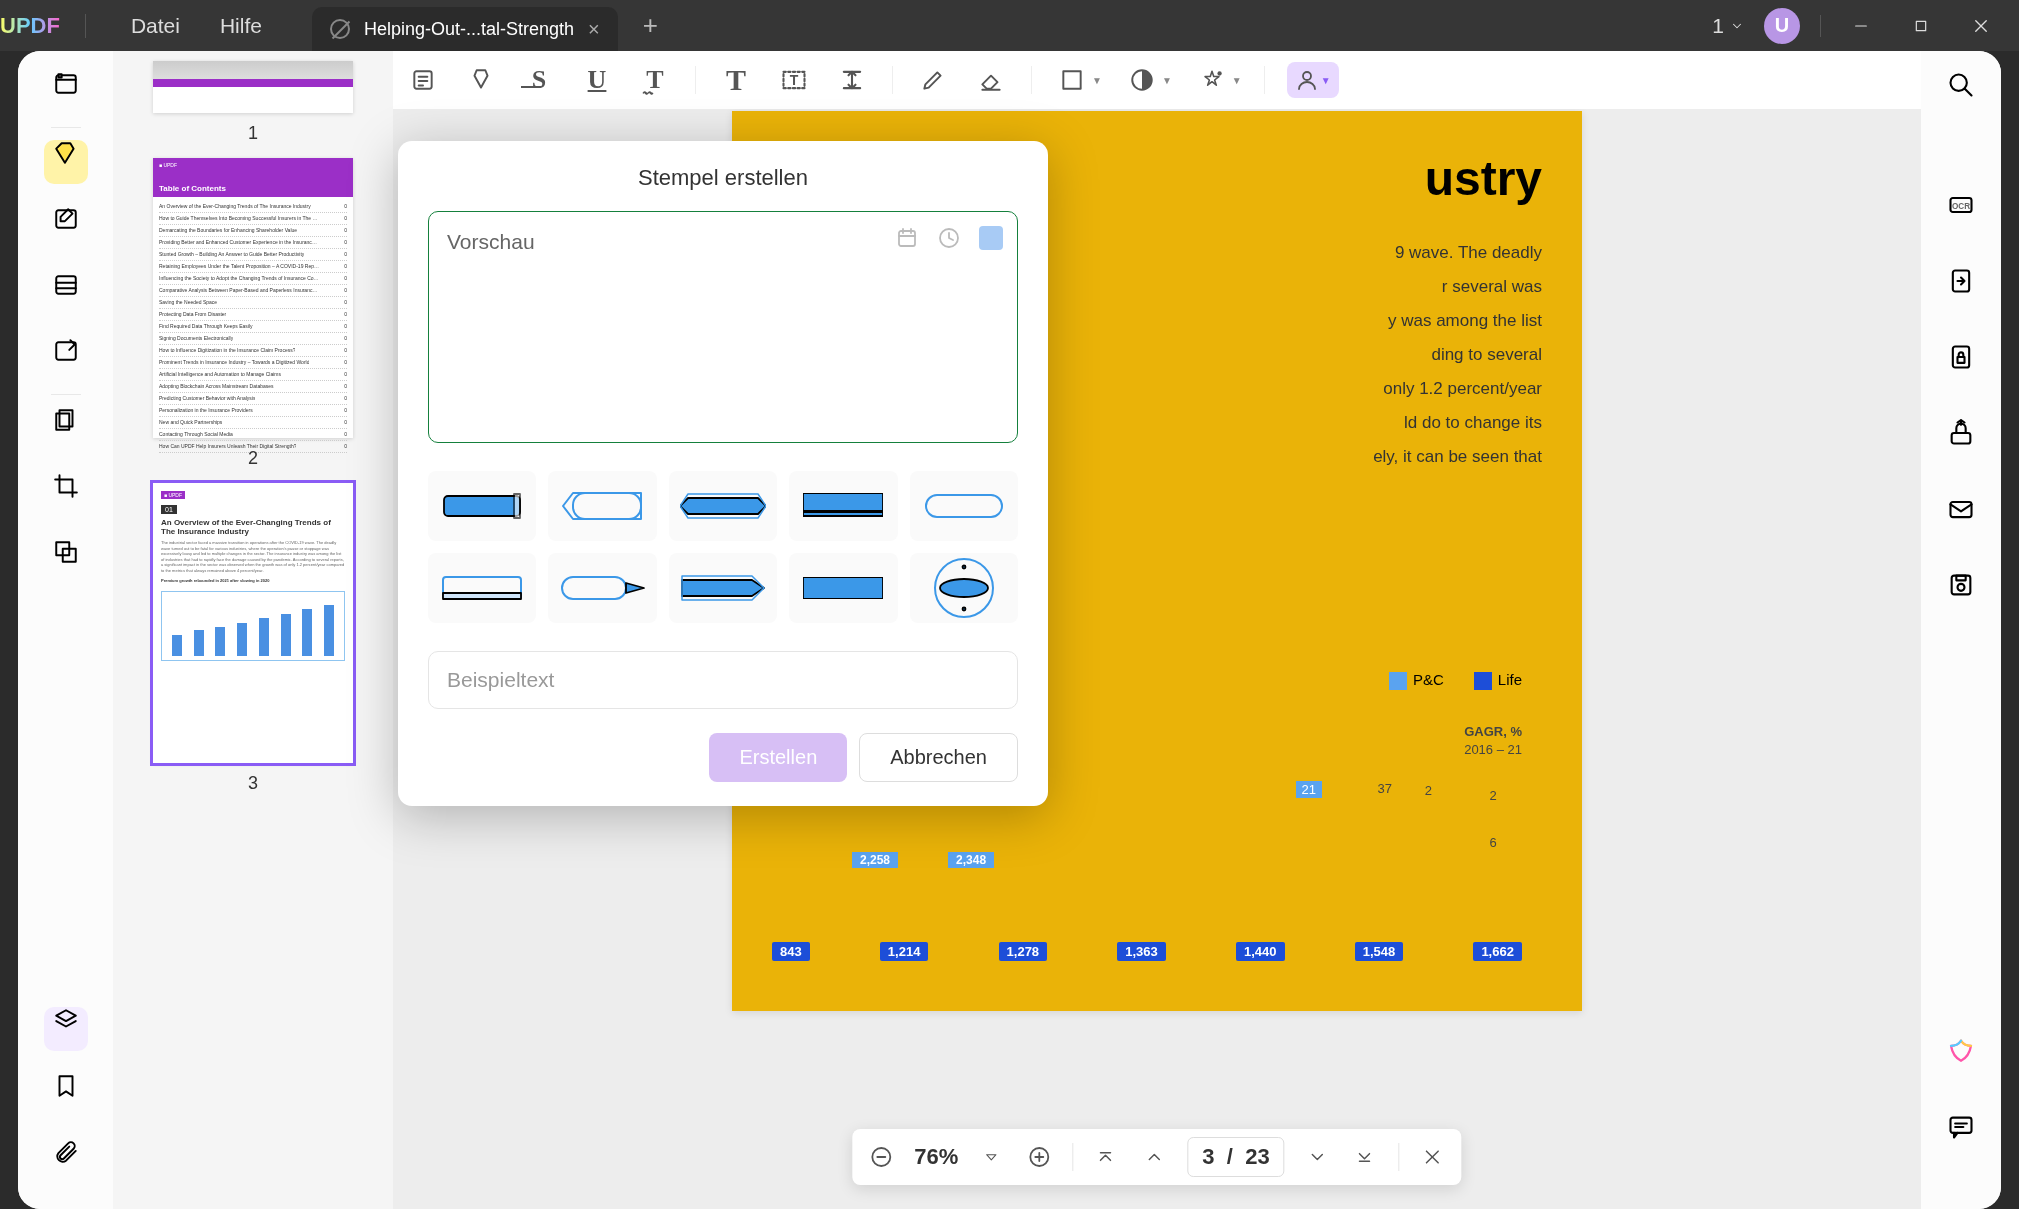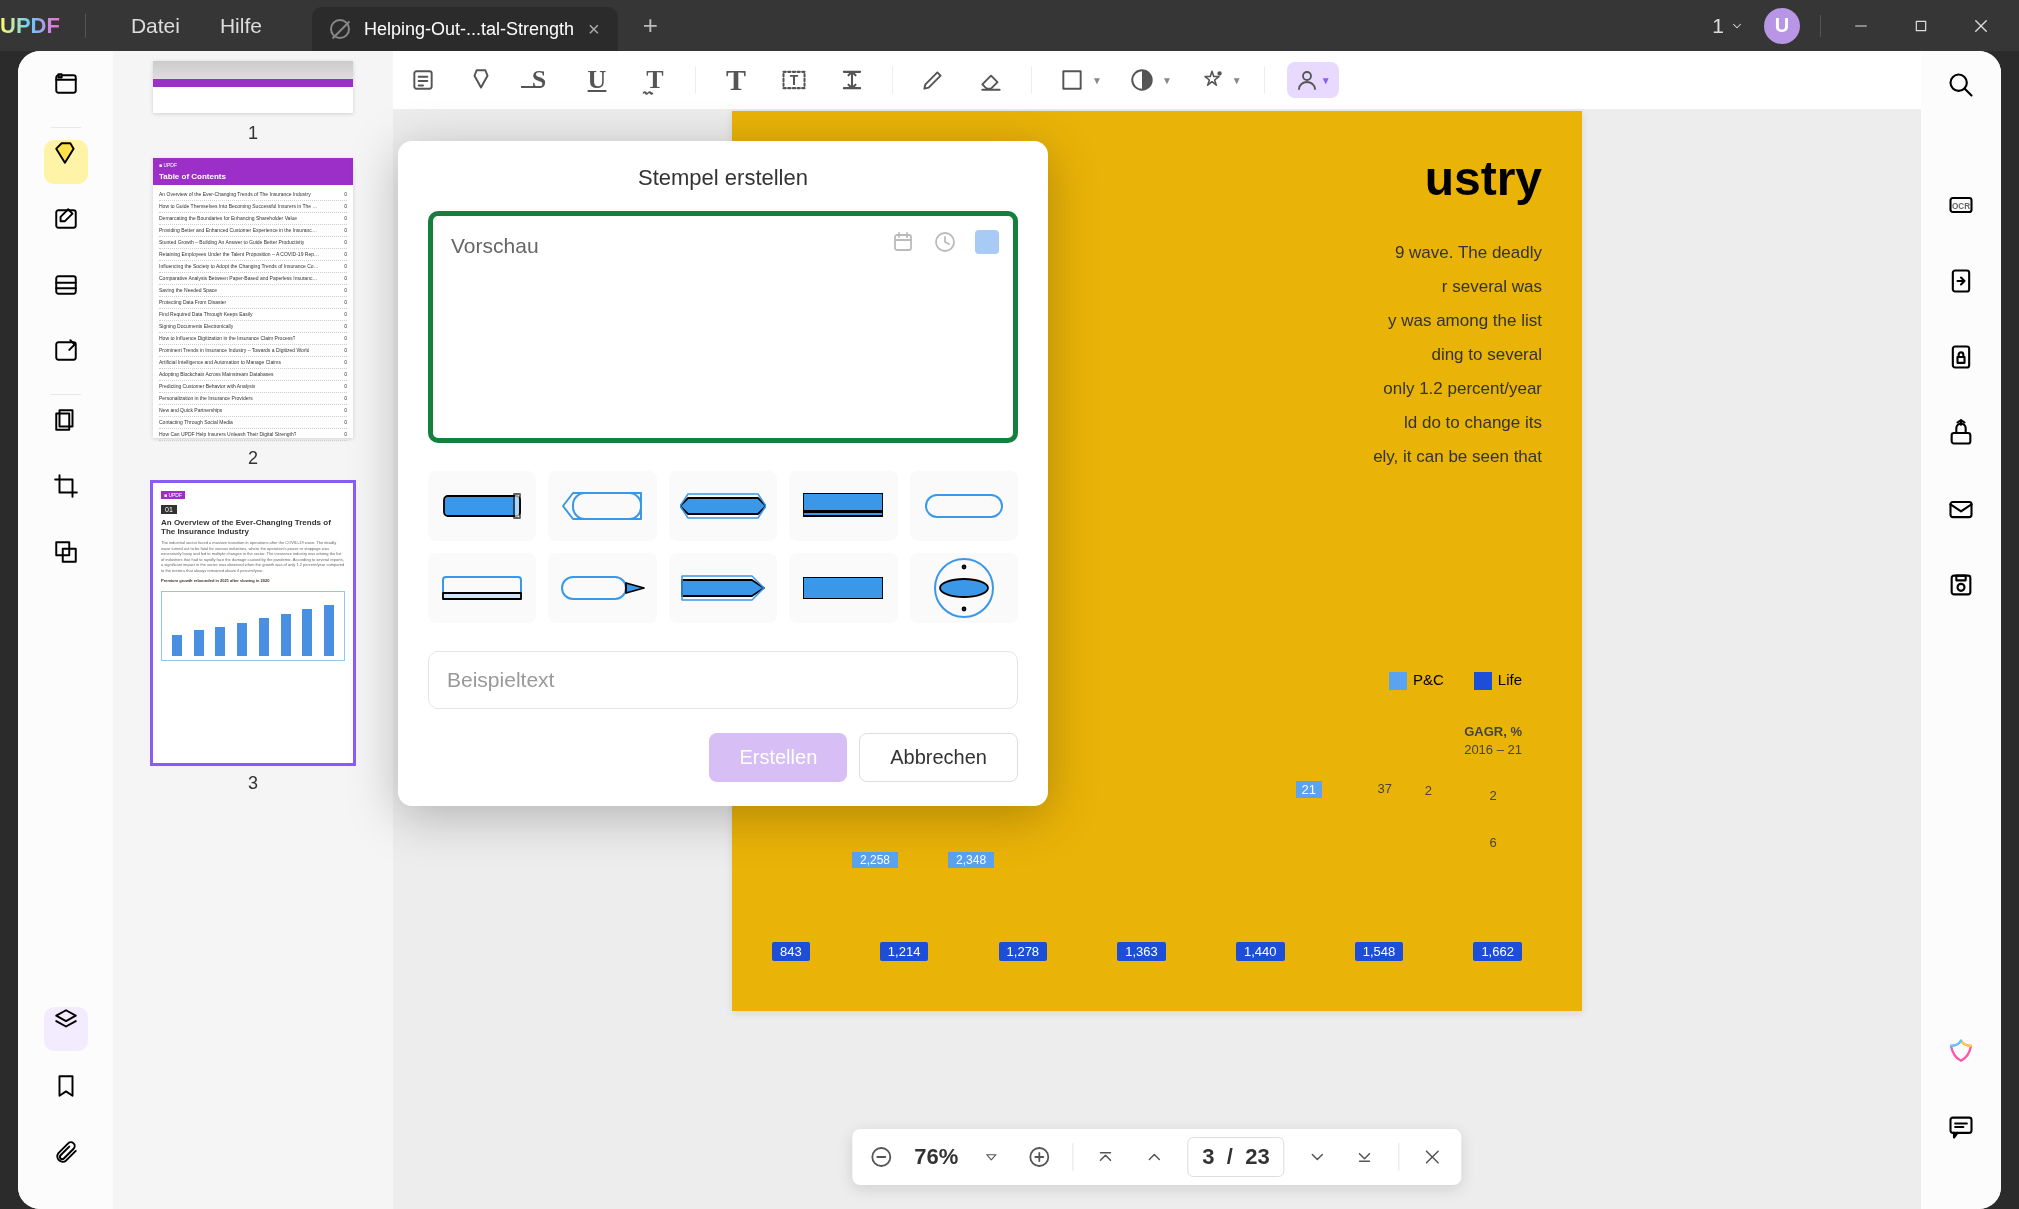--- a/index.html
+++ b/index.html
@@ -42,21 +42,21 @@
 .thumbnails { position: absolute; left: 95px; top: 0; bottom: 0; width: 280px; background: #f5f5f5; overflow-y: auto; padding: 10px 35px; }
 .thumb { margin-bottom: 14px; }
 .thumb-page { background: #fff; box-shadow: 0 1px 4px rgba(0,0,0,0.15); width: 200px; margin: 0 auto; }
 .thumb-page.selected { outline: 3px solid #8a5cf5; }
 .thumb-num { text-align: center; font-size: 18px; color: #333; margin-top: 10px; }
 .thumb1 { height: 52px; position: relative; }
 .thumb1-top { height: 18px; background: linear-gradient(#ccc,#ddd); }
 .thumb1-bar { height: 8px; background: #9b2fc7; }
 .thumb2 { height: 280px; padding: 6px; font-size: 6px; color: #333; }
 .thumb2-header { background: #9b2fc7; color: #fff; padding: 4px 6px; margin: -6px -6px 4px -6px; }
-.thumb2-header .toc { font-size: 8px; font-weight: 600; margin-top: 4px; }
+.thumb2-header .toc { font-size: 8px; font-weight: 600; margin-top: 16px; }
 .thumb3 { height: 280px; padding: 8px; font-size: 6px; color: #333; position: relative; }
 .thumb3-logo { background: #9b2fc7; color: #fff; font-size: 5px; padding: 1px 3px; display: inline-block; }
 .thumb3-badge { background: #333; color: #fff; font-size: 7px; padding: 1px 4px; display: inline-block; margin-top: 6px; }
 .thumb3-title { font-size: 8px; font-weight: 700; margin: 4px 0; }
 .thumb3-chart { height: 70px; border: 1px solid #8fc5f0; margin-top: 8px; display: flex; align-items: flex-end; justify-content: space-around; padding: 4px; }
 .thumb3-bar { width: 10px; background: #4a90e2; }
 
 
 .doc-area { position: absolute; left: 375px; right: 80px; top: 0; bottom: 0; background: #ededed; overflow: hidden; }
 
@@ -74,29 +74,29 @@
 .pag-input { border: 1px solid #ddd; border-radius: 6px; padding: 6px 14px; font-size: 22px; font-weight: 600; color: #333; }
 .pag-div { width: 1px; height: 28px; background: #e5e5e5; }
 
 
 .doc-page { position: absolute; top: 60px; left: 50%; transform: translateX(-50%); width: 850px; background: #eab308; padding: 40px; box-shadow: 0 2px 8px rgba(0,0,0,0.1); min-height: 900px; }
 .doc-title-frag { font-size: 48px; font-weight: 800; text-align: right; }
 .doc-text-frag { font-size: 17px; line-height: 2.0; color: #333; margin-top: 30px; }
 .doc-legend { position: absolute; top: 560px; right: 60px; display: flex; gap: 30px; font-size: 15px; align-items: center; }
 .leg-sq { width: 18px; height: 18px; display: inline-block; margin-right: 6px; vertical-align: middle; }
 .doc-cagr { position: absolute; top: 612px; right: 60px; font-size: 13px; color: #444; text-align: left; line-height: 1.4; }
-.doc-bars { position: absolute; bottom: 50px; left: 40px; right: 60px; display: flex; justify-content: space-between; }
+.doc-bars { position: absolute; bottom: 50px; left: 40px; right: 60px; display: flex; justify-content: space-between; font-weight: bold; }
 .db-col { display: flex; flex-direction: column; align-items: center; gap: 2px; }
 .db-val { font-size: 13px; color: #fff; background: #1d4ed8; padding: 2px 8px; border-radius: 2px; }
 .db-top { font-size: 12px; color: #fff; background: #5aa3f0; padding: 1px 8px; }
 
 
 .dialog { position: absolute; top: 90px; left: 380px; width: 650px; background: #fff; border-radius: 14px; box-shadow: 0 10px 50px rgba(0,0,0,0.25); z-index: 20; padding: 24px 30px; }
 .dialog-title { text-align: center; font-size: 22px; color: #333; margin-bottom: 20px; }
-.preview-box { border: 5px solid #15803d; border-radius: 10px; height: 232px; padding: 18px; position: relative; }
+.preview-box { border: 1px solid #15803d; border-radius: 10px; height: 232px; padding: 18px; position: relative; }
 .preview-label { font-size: 21px; color: #666; }
 .preview-icons { position: absolute; top: 14px; right: 14px; display: flex; gap: 18px; align-items: center; }
 .pv-icon { width: 24px; height: 24px; color: #bbb; }
 .pv-color { width: 24px; height: 24px; background: #a8cbf5; border-radius: 4px; }
 
 .shapes { display: grid; grid-template-columns: repeat(5, 1fr); gap: 12px; margin-top: 28px; }
 .shape-cell { background: #fafafa; border-radius: 8px; height: 70px; display: flex; align-items: center; justify-content: center; cursor: pointer; }
 
 .text-input { margin-top: 28px; border: 1px solid #e5e5e5; border-radius: 10px; padding: 16px 18px; font-size: 21px; color: #999; }
 

